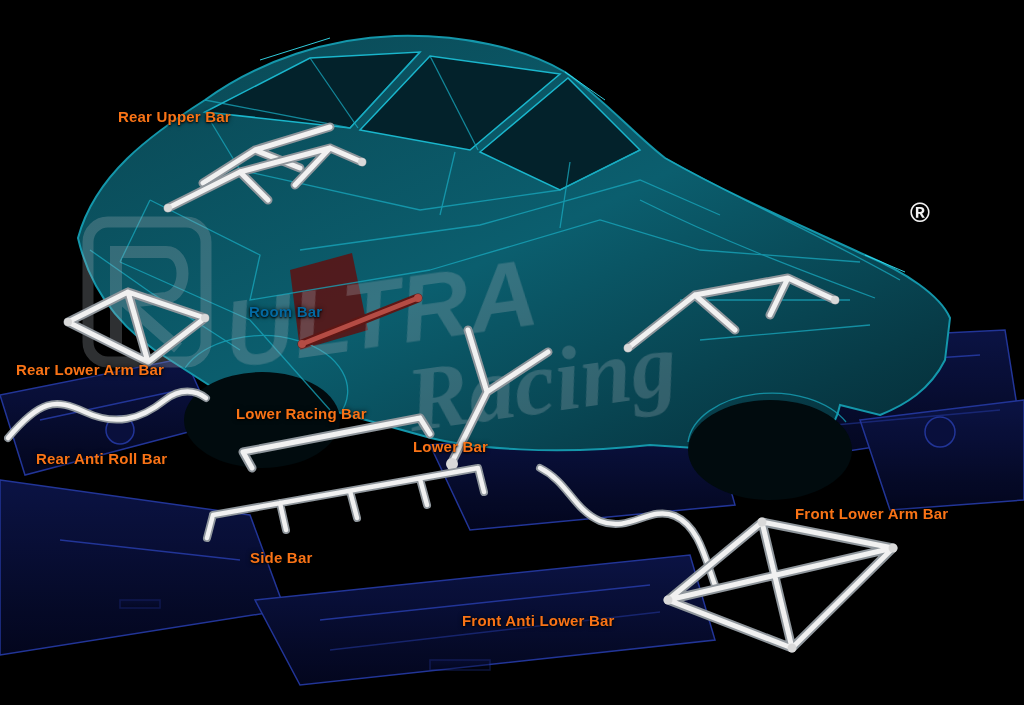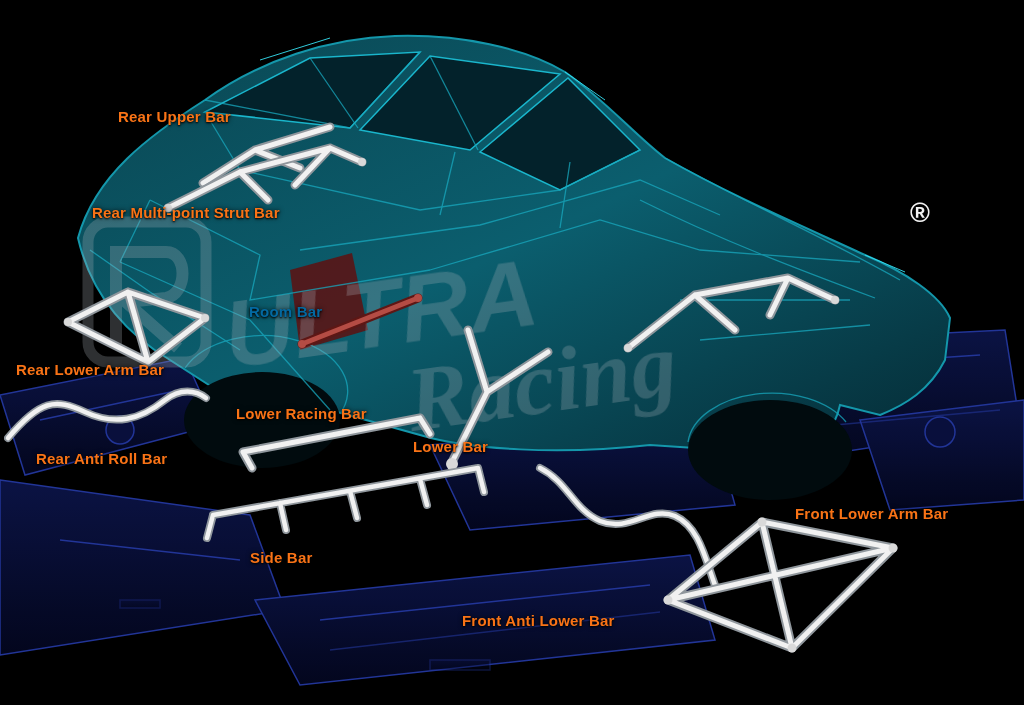--- a/index.html
+++ b/index.html
@@ -189,21 +189,20 @@
         <path d="M668,600 L762,522 L893,548 L792,648 Z M668,600 L893,548 M762,522 L792,648" stroke="#f1f1f1" stroke-width="5"></path>
         <circle cx="668" cy="600" r="4.5" fill="#d9d9d9" stroke="none"></circle>
         <circle cx="762" cy="522" r="4.5" fill="#d9d9d9" stroke="none"></circle>
         <circle cx="893" cy="548" r="4.5" fill="#d9d9d9" stroke="none"></circle>
         <circle cx="792" cy="648" r="4.5" fill="#d9d9d9" stroke="none"></circle>
       </g>
     </g>
   </svg>
 
   <div class="label" style="left:118px;top:108px">Rear Upper Bar</div>
-  <div class="label" style="left:92px;top:204px">Rear Multi-point Strut Bar</div>
   <div class="label accent" style="left:249px;top:303px">Room Bar</div>
   <div class="label" style="left:16px;top:361px">Rear Lower Arm Bar</div>
   <div class="label" style="left:236px;top:405px">Lower Racing Bar</div>
   <div class="label" style="left:413px;top:438px">Lower Bar</div>
   <div class="label" style="left:36px;top:450px">Rear Anti Roll Bar</div>
   <div class="label" style="left:250px;top:549px">Side Bar</div>
   <div class="label" style="left:462px;top:612px">Front Anti Lower Bar</div>
   <div class="label" style="left:795px;top:505px">Front Lower Arm Bar</div>
 
   <div class="reg-mark" style="left:910px;top:198px">®</div>

